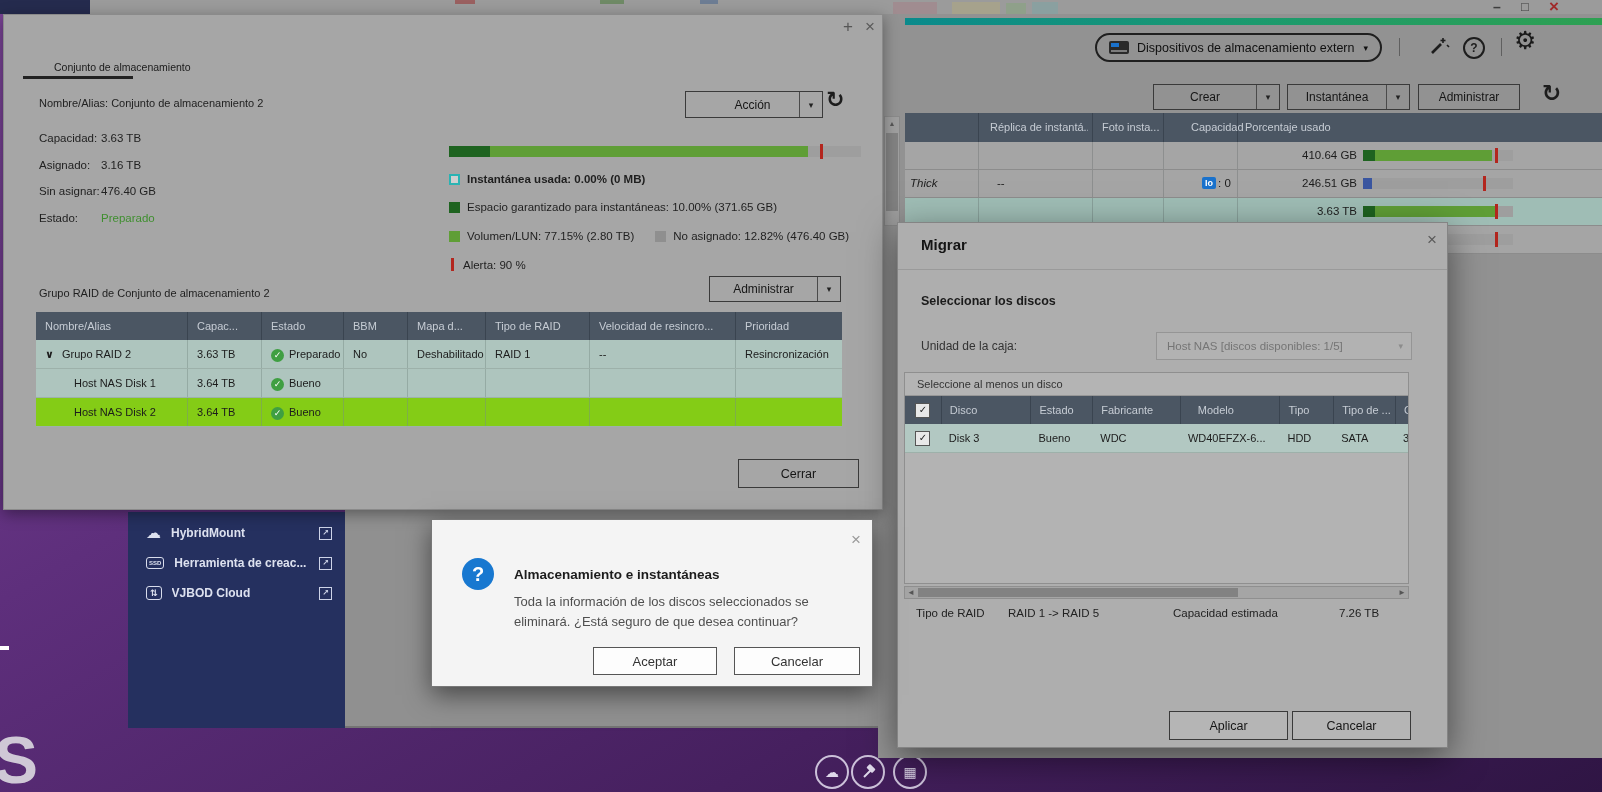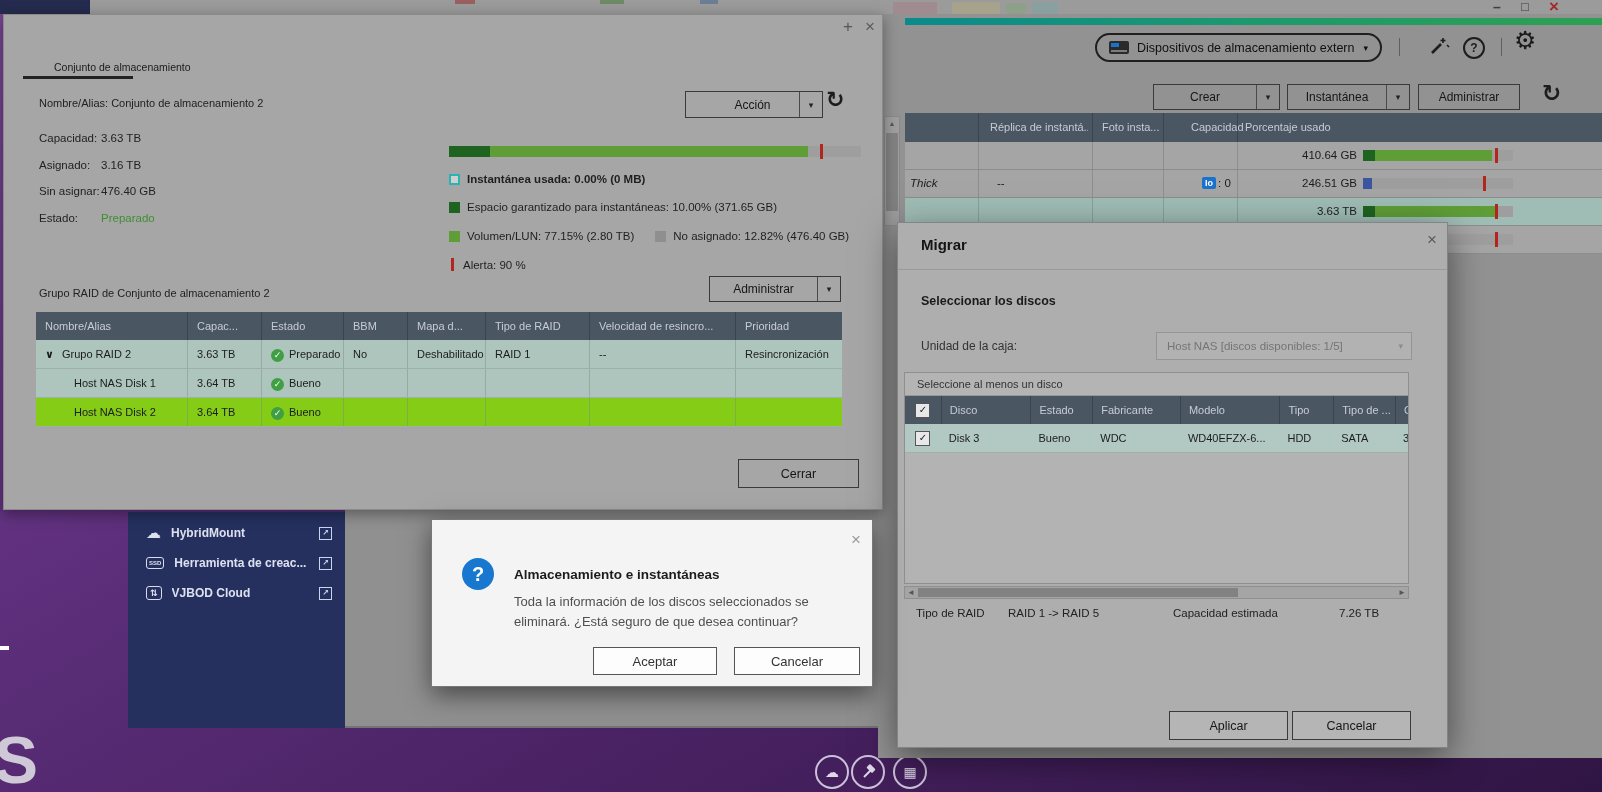--- a/index.html
+++ b/index.html
@@ -314,21 +314,21 @@
       <span style="font-size:9px;color:#8c8c8c;padding:0 8px;">▾</span>
     </div>
 
     <div class="abs" style="left:6px;top:149px;width:505px;height:212px;border:1px solid #8f8f8f;box-sizing:border-box;background:#b3b3b3;">
       <div class="nowrap" style="height:23px;line-height:23px;padding-left:12px;font-size:11px;color:#333;background:#b4b4b4;border-bottom:1px solid #979797;box-sizing:border-box;">Seleccione al menos un disco</div>
       <div id="mig-header" class="hdr-slate" style="height:28px;display:flex;align-items:center;font-size:11px;">
           <div style="width: 36px; text-align: center;"><span class="chk" style="display: inline-block;">✓</span></div>
           <div style="width: 90px; padding-left: 8px; box-sizing: border-box; white-space: nowrap; overflow: hidden; border-left: 1px solid rgb(58, 68, 80); line-height: 28px; height: 28px;">Disco</div>
           <div style="width: 62px; padding-left: 8px; box-sizing: border-box; white-space: nowrap; overflow: hidden; border-left: 1px solid rgb(58, 68, 80); line-height: 28px; height: 28px;">Estado</div>
           <div style="width: 88px; padding-left: 8px; box-sizing: border-box; white-space: nowrap; overflow: hidden; border-left: 1px solid rgb(58, 68, 80); line-height: 28px; height: 28px;">Fabricante</div>
-          <div style="width: 100px; padding-left: 8px; box-sizing: border-box; white-space: nowrap; overflow: hidden; border-left: 1px solid rgb(58, 68, 80); line-height: 28px; height: 28px;">Modelo</div>
+          <div style="width: 100px; padding-left: 17px; box-sizing: border-box; white-space: nowrap; overflow: hidden; border-left: 1px solid rgb(58, 68, 80); line-height: 28px; height: 28px;">Modelo</div>
           <div style="width: 54px; padding-left: 8px; box-sizing: border-box; white-space: nowrap; overflow: hidden; border-left: 1px solid rgb(58, 68, 80); line-height: 28px; height: 28px;">Tipo</div>
           <div style="width: 62px; padding-left: 8px; box-sizing: border-box; white-space: nowrap; overflow: hidden; border-left: 1px solid rgb(58, 68, 80); line-height: 28px; height: 28px;">Tipo de ...</div>
           <div style="width: 13px; padding-left: 8px; box-sizing: border-box; white-space: nowrap; overflow: hidden; border-left: 1px solid rgb(58, 68, 80); line-height: 28px; height: 28px;">Ca...</div>
         </div>
       <div id="mig-rows">
           <div style="display: flex; height: 28px; align-items: center; font-size: 11px; color: rgb(28, 28, 28); background: rgb(178, 200, 194); border-bottom: 1px solid rgb(157, 177, 170);">
             <div style="width: 36px; text-align: center;"><span class="chk" style="display: inline-block;">✓</span></div>
             <div style="width: 90px; padding-left: 8px; box-sizing: border-box; white-space: nowrap; overflow: hidden; height: 28px; line-height: 28px;">Disk 3</div>
             <div style="width: 62px; padding-left: 8px; box-sizing: border-box; white-space: nowrap; overflow: hidden; height: 28px; line-height: 28px;">Bueno</div>
             <div style="width: 88px; padding-left: 8px; box-sizing: border-box; white-space: nowrap; overflow: hidden; height: 28px; line-height: 28px;">WDC</div>

